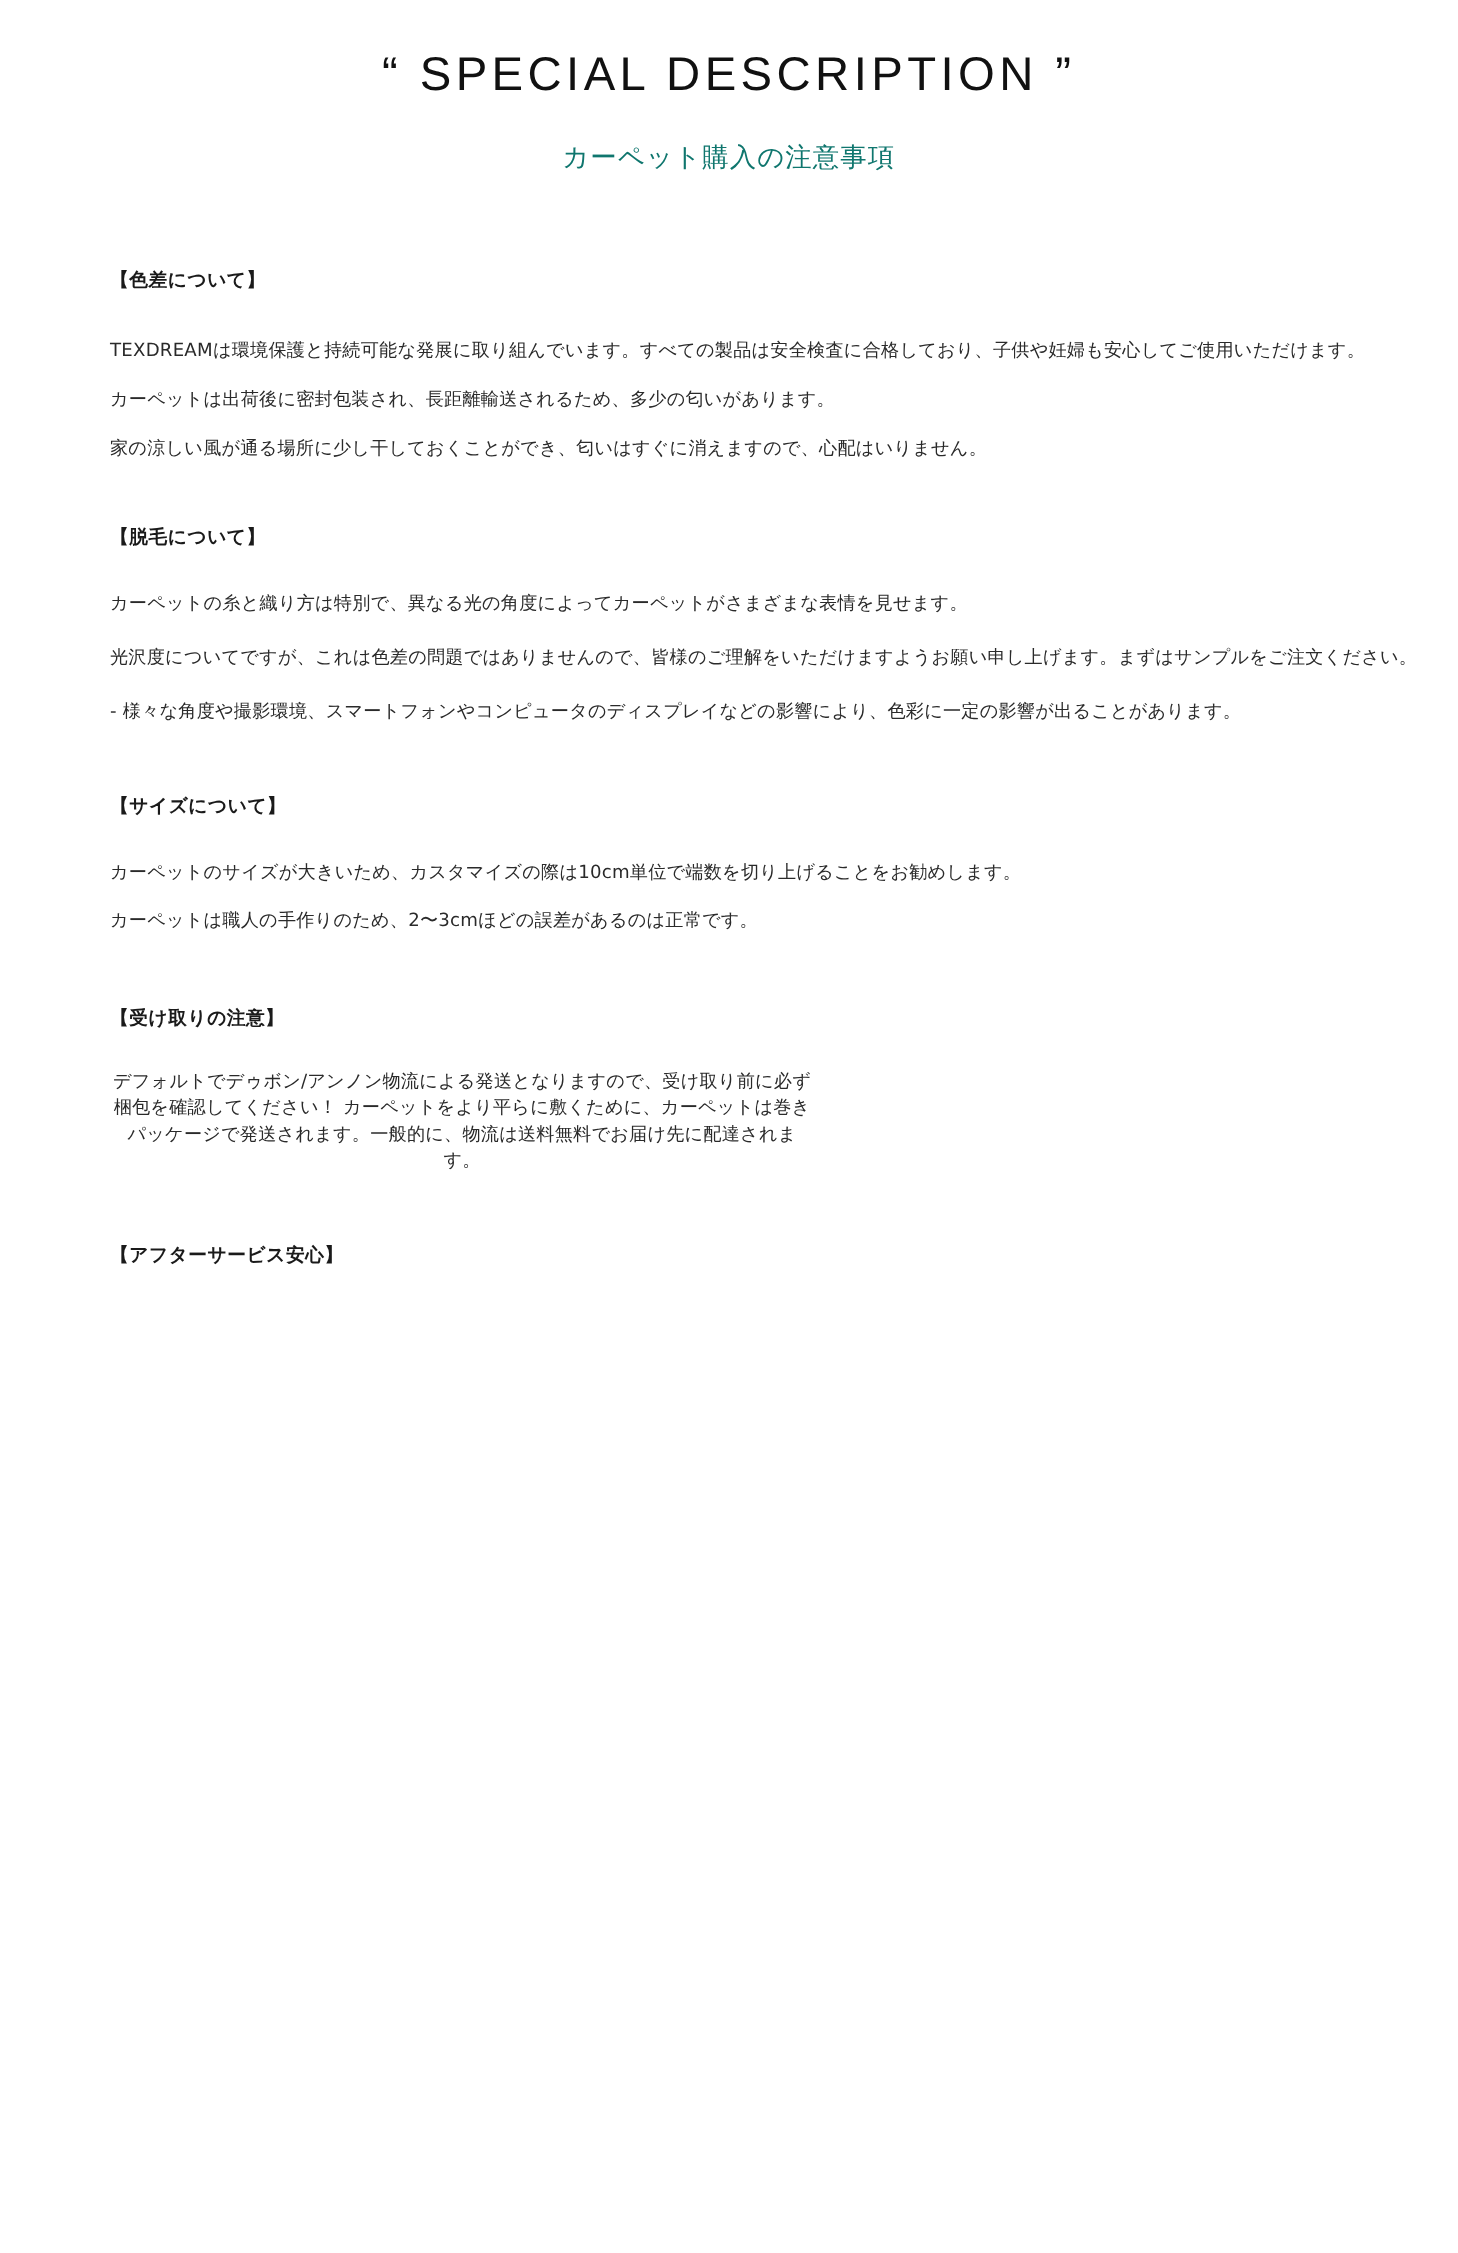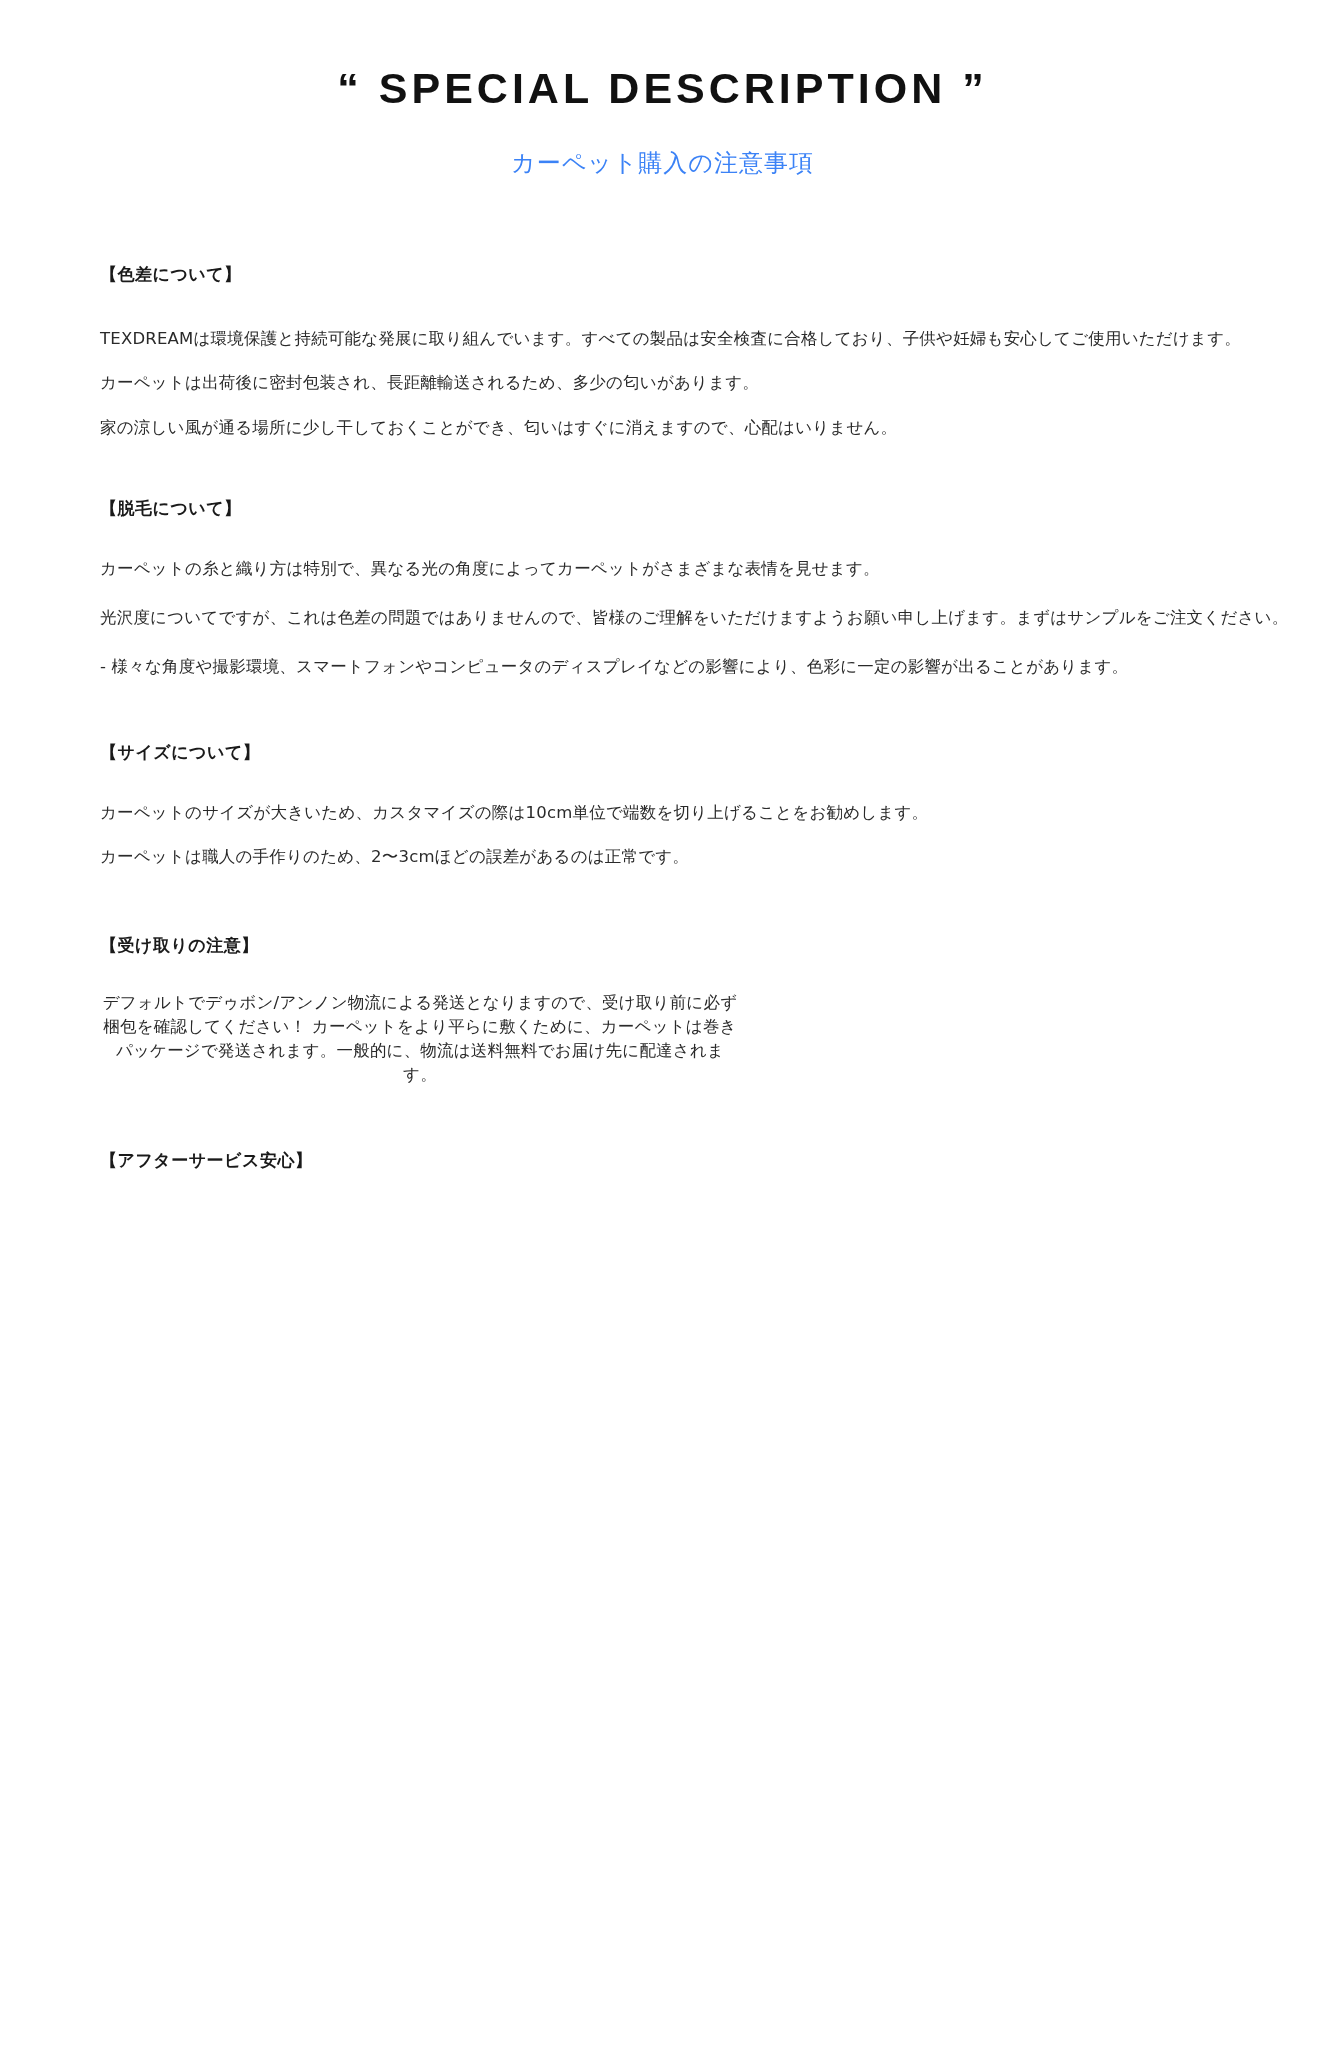--- a/index.html
+++ b/index.html
@@ -18,32 +18,32 @@
     position: relative;
     width: 1325px;
     height: 2048px;
     background: #fff;
     box-sizing: border-box;
     padding: 0 0 0 0;
   }
   .title {
     text-align: center;
     font-size: 43px;
-    font-weight: bold;
+    font-weight: normal;
     letter-spacing: 4px;
     color: #111111;
     margin: 0;
-    padding-top: 64px;
+    padding-top: 44px;
     font-family: "Liberation Sans", sans-serif;
   }
   .subtitle {
     text-align: center;
     font-size: 24px;
     font-weight: normal;
-    color: #3b82f6;
+    color: #0f766e;
     margin: 0;
     padding-top: 34px;
     letter-spacing: 1px;
     font-family: "DejaVu Sans", sans-serif;
   }
   .content {
     padding: 0 0 0 100px;
     margin-top: 84px;
   }
   .section {

